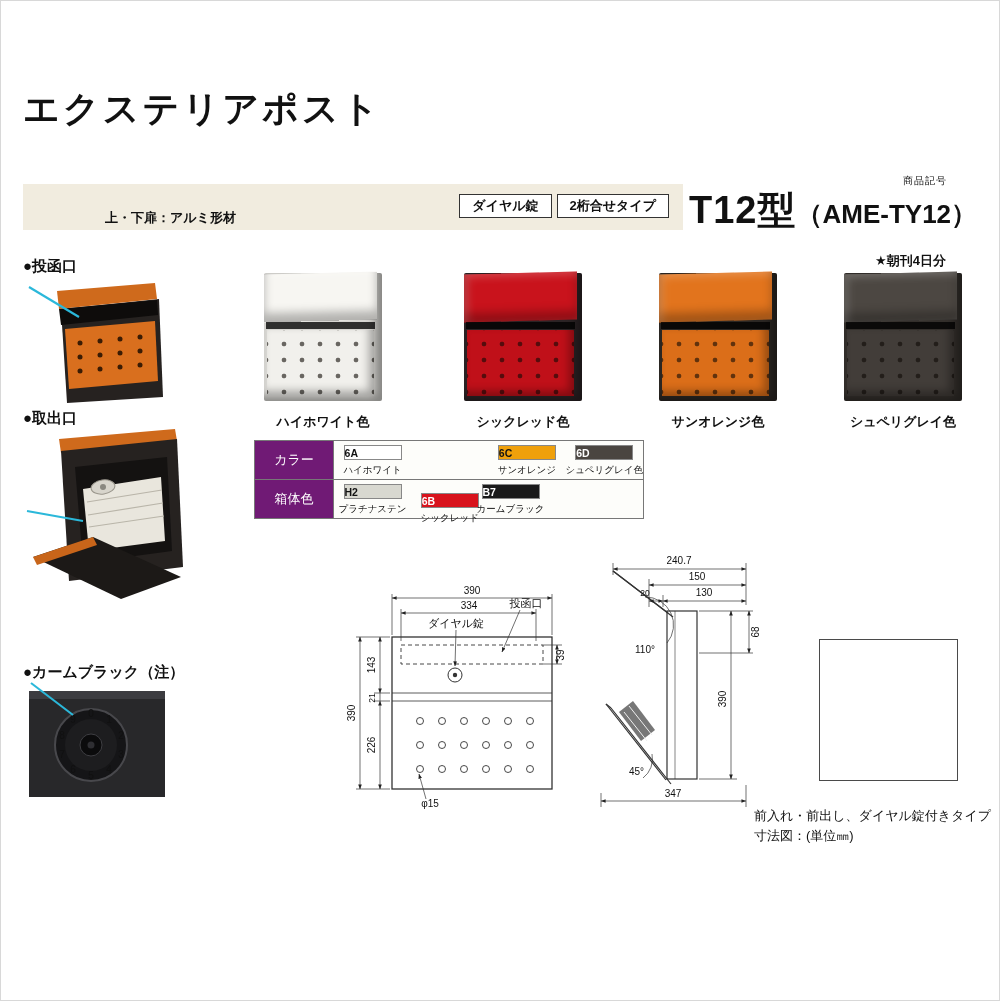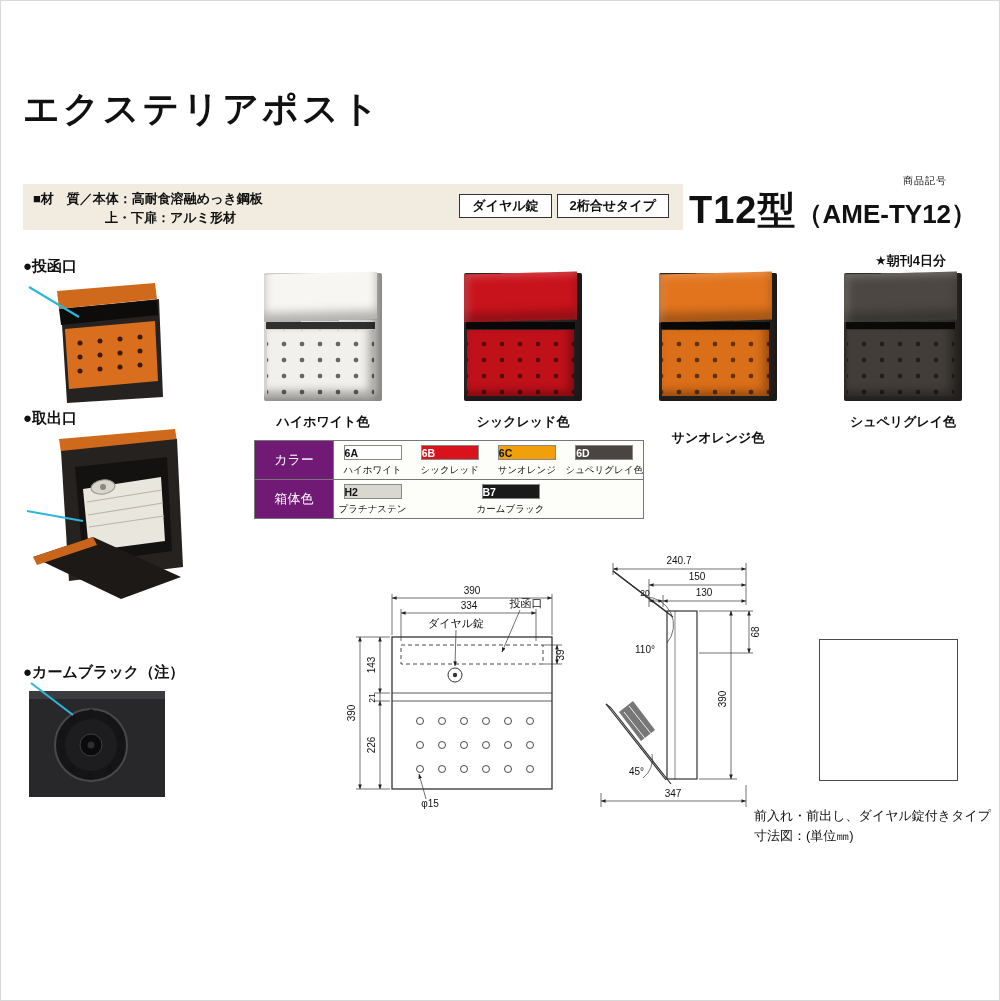--- a/index.html
+++ b/index.html
@@ -54,21 +54,20 @@
   #side-square{left:818px;top:638px;width:137px;height:140px;border:1.6px solid #4a4a4a;}
 </style>
 </head>
 <body>
 
 <div id="page">
 
   <div id="title" class="abs">エクステリアポスト</div>
 
   <div id="specbar" class="abs">
-    <div class="mat">■材　質／本体：高耐食溶融めっき鋼板</div>
     <div class="mat2">上・下扉：アルミ形材</div>
     <div id="badges">
       <span class="badge">ダイヤル錠</span>
       <span class="badge">2桁合せタイプ</span>
     </div>
   </div>
 
   <div id="code-label" class="abs">商品記号</div>
   <div id="model" class="abs">
     <span class="nm">T12型</span><span class="cd">（AME-TY12）</span>
@@ -159,33 +158,33 @@
   </div>
   <div class="mailbox" style="left:843px;top:272px;">
     <div class="mb-body" style="background: rgb(51, 47, 43);"></div>
     <div class="mb-flap" style="background: rgb(76, 71, 66);"></div>
     <div class="mb-gap"></div>
     <div class="mb-panel" style="background-color: rgb(66, 61, 57);"></div>
   </div>
 
   <div class="product-label" style="left:252px;">ハイホワイト色</div>
   <div class="product-label" style="left:452px;">シックレッド色</div>
-  <div class="product-label" style="left:647px;margin-top:16px;">サンオレンジ色</div>
+  <div class="product-label" style="left:647px;">サンオレンジ色</div>
   <div class="product-label" style="left:832px;">シュペリグレイ色</div>
 
   <div id="color-table" class="abs">
     <div class="ct-row">
       <div class="ct-header">カラー</div>
       <div class="ct-cells">
         <div class="ct-cell">
           <div class="chip" style="background: rgb(255, 255, 255); color: rgb(17, 17, 17);">6A</div>
           <div class="chip-name">ハイホワイト</div>
         </div>
         <div class="ct-cell">
-          <div class="chip" style="background: rgb(216, 19, 28); color: rgb(255, 255, 255);">6B</div>
+          <div class="chip" style="background: rgb(216, 19, 28); color: rgb(255, 255, 255); margin-top: 48px;">6B</div>
           <div class="chip-name">シックレッド</div>
         </div>
         <div class="ct-cell">
           <div class="chip" style="background: rgb(239, 160, 11); color: rgb(17, 17, 17);">6C</div>
           <div class="chip-name">サンオレンジ</div>
         </div>
         <div class="ct-cell">
           <div class="chip" style="background: rgb(74, 69, 64); color: rgb(255, 255, 255);">6D</div>
           <div class="chip-name">シュペリグレイ色</div>
         </div>

